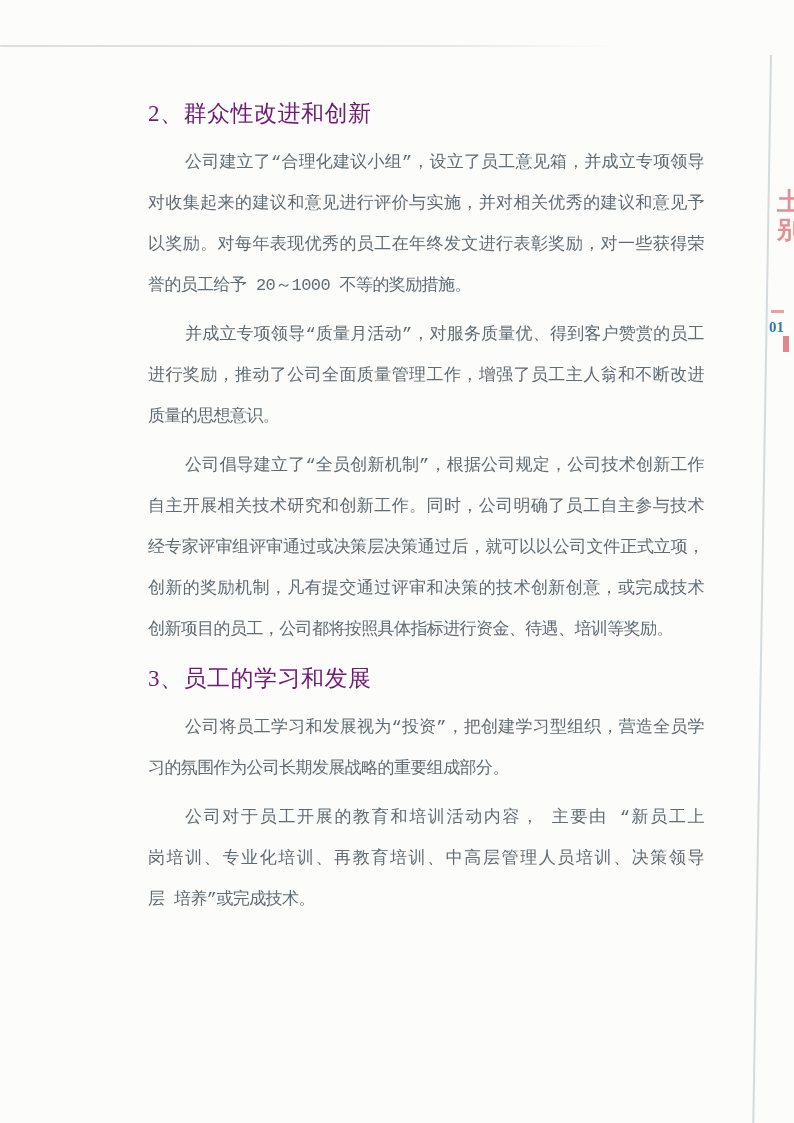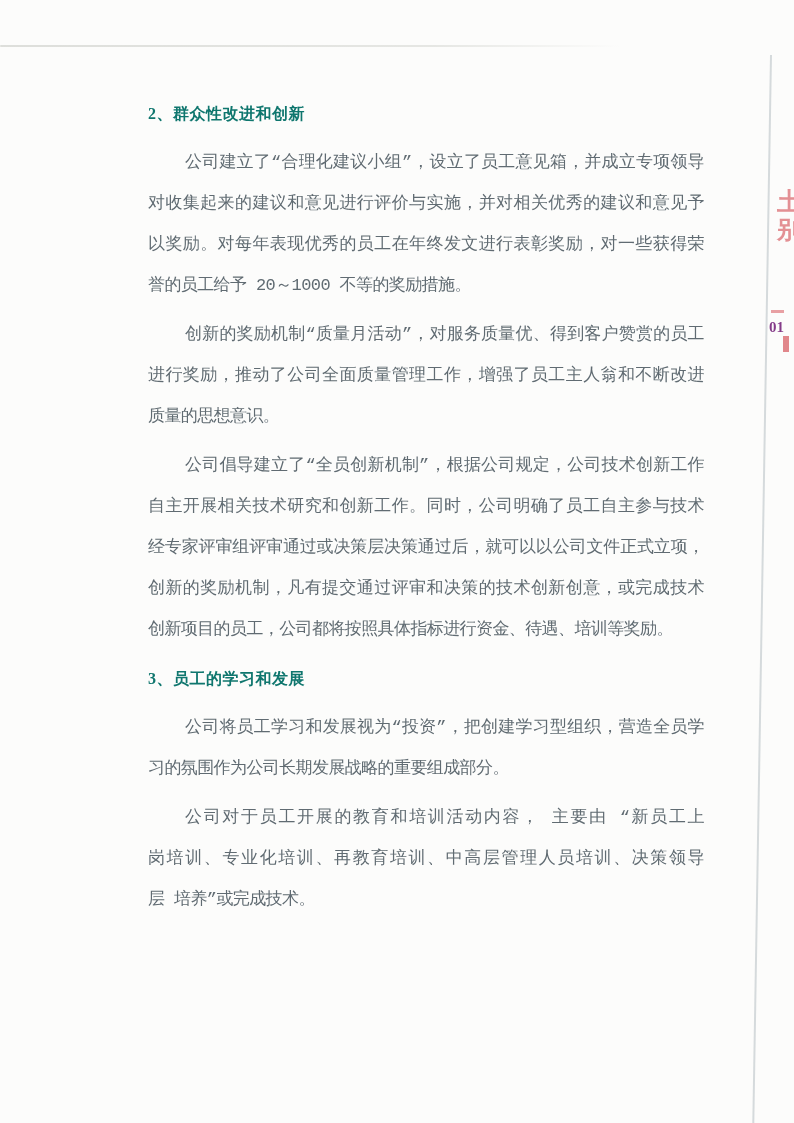--- a/index.html
+++ b/index.html
@@ -40,21 +40,21 @@
     font-size: 25px;
     line-height: 28px;
     font-weight: bold;
     letter-spacing: 0;
     filter: blur(0.3px);
   }
   .stamp-a span { display: block; }
   .stamp-b {
     position: absolute;
     left: 769px; top: 310px;
-    color: #701a75;
+    color: #0369a1;
     opacity: 0.85;
     font-size: 15px;
     line-height: 15px;
     font-weight: bold;
     filter: blur(0.3px);
   }
   .stamp-b .dash {
     display: block;
     width: 13px; height: 3px;
     background: #e59094;
@@ -68,23 +68,23 @@
   }
   
   .content {
     position: absolute;
     left: 148px; top: 93px;
     width: 556px;
     color: #606b72;
     font-size: 17px;
   }
   .heading {
-    font-size: 16px;
-    font-weight: bold;
-    color: #0f766e;
+    font-size: 23px;
+    font-weight: normal;
+    color: #701a75;
     line-height: 41px;
     margin: 0 0 8px 0;
     letter-spacing: 0.5px;
   }
   .para { margin: 0 0 8px 0; }
   .line {
     line-height: 41px;
     letter-spacing: -0.6px;
     text-align: justify;
     text-align-last: justify;
@@ -115,21 +115,21 @@
 
   <div class="content" id="doc">
       <div class="heading">2、群众性改进和创新</div>
       <div class="para">
         <div class="line first">公司建立了“合理化建议小组”，设立了员工意见箱，并成立专项领导</div>
         <div class="line">对收集起来的建议和意见进行评价与实施，并对相关优秀的建议和意见予</div>
         <div class="line">以奖励。对每年表现优秀的员工在年终发文进行表彰奖励，对一些获得荣</div>
         <div class="line last">誉的员工给予 20～1000 不等的奖励措施。</div>
       </div>
       <div class="para">
-        <div class="line first">创新的奖励机制“质量月活动”，对服务质量优、得到客户赞赏的员工</div>
+        <div class="line first">并成立专项领导“质量月活动”，对服务质量优、得到客户赞赏的员工</div>
         <div class="line">进行奖励，推动了公司全面质量管理工作，增强了员工主人翁和不断改进</div>
         <div class="line last">质量的思想意识。</div>
       </div>
       <div class="para">
         <div class="line first">公司倡导建立了“全员创新机制”，根据公司规定，公司技术创新工作</div>
         <div class="line">自主开展相关技术研究和创新工作。同时，公司明确了员工自主参与技术</div>
         <div class="line">经专家评审组评审通过或决策层决策通过后，就可以以公司文件正式立项，</div>
         <div class="line">创新的奖励机制，凡有提交通过评审和决策的技术创新创意，或完成技术</div>
         <div class="line last">创新项目的员工，公司都将按照具体指标进行资金、待遇、培训等奖励。</div>
       </div>

